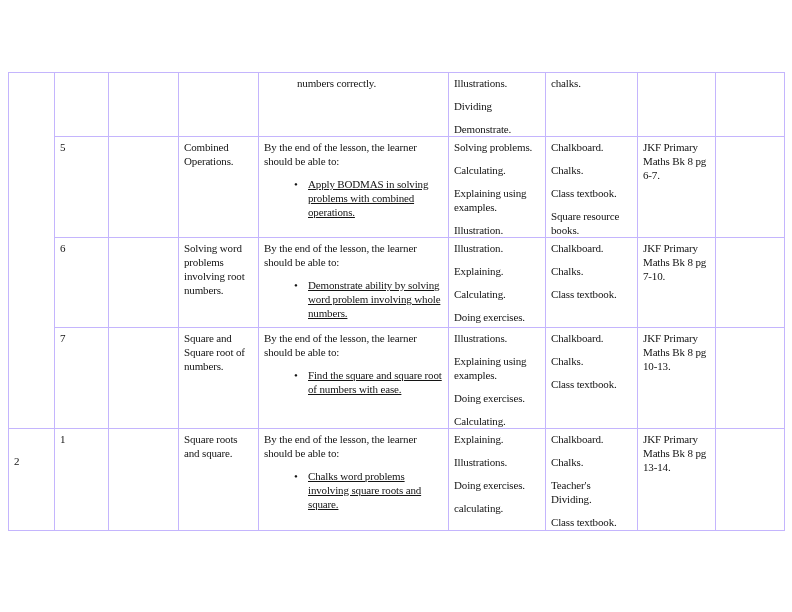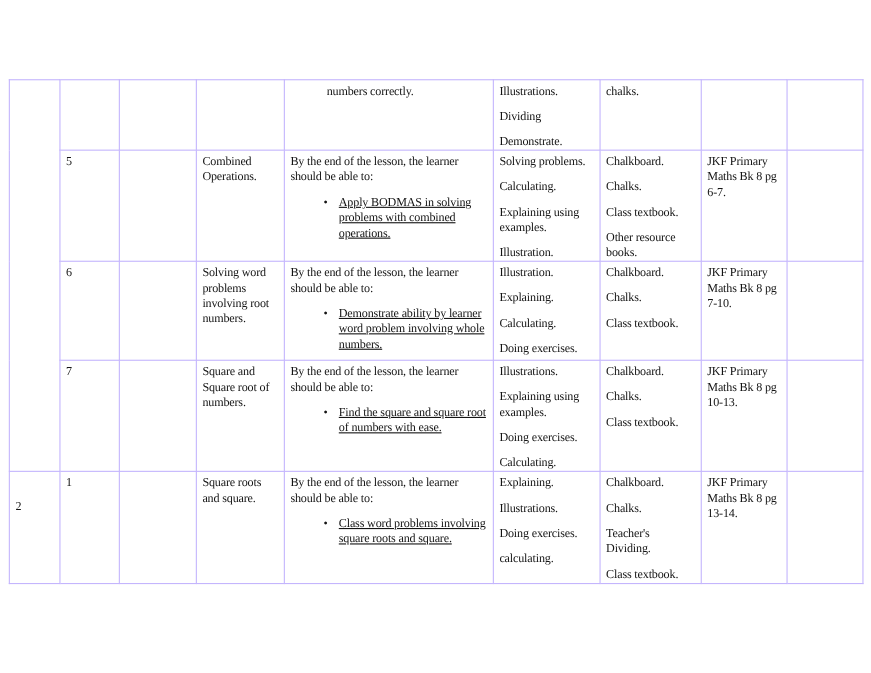--- a/index.html
+++ b/index.html
@@ -122,39 +122,39 @@
       <td>
         <div class="para">Solving problems.</div>
         <div class="para">Calculating.</div>
         <div class="para">Explaining using examples.</div>
         <div class="para">Illustration.</div>
       </td>
       <td>
         <div class="para">Chalkboard.</div>
         <div class="para">Chalks.</div>
         <div class="para">Class textbook.</div>
-        <div class="para">Other resource books.</div>
+        <div class="para">Square resource books.</div>
       </td>
       <td>
             <div class="para">JKF Primary Maths Bk 8 pg 6-7.</div>
           </td>
       <td></td>
     </tr>
 
     <tr class="h3">
       <td>
             <div class="para">6</div>
           </td>
       <td></td>
       <td>
             <div class="para">Solving word problems involving root numbers.</div>
           </td>
       <td>
         <div class="para">By the end of the lesson, the learner should be able to:</div>
-        <div class="bullet-item">Demonstrate ability by learner word problem involving whole numbers.</div>
+        <div class="bullet-item">Demonstrate ability by solving word problem involving whole numbers.</div>
       </td>
       <td>
         <div class="para">Illustration.</div>
         <div class="para">Explaining.</div>
         <div class="para">Calculating.</div>
         <div class="para">Doing exercises.</div>
       </td>
       <td>
         <div class="para">Chalkboard.</div>
         <div class="para">Chalks.</div>
@@ -201,21 +201,21 @@
           </td>
       <td>
             <div class="para">1</div>
           </td>
       <td></td>
       <td>
             <div class="para">Square roots and square.</div>
           </td>
       <td>
         <div class="para">By the end of the lesson, the learner should be able to:</div>
-        <div class="bullet-item">Class word problems involving square roots and square.</div>
+        <div class="bullet-item">Chalks word problems involving square roots and square.</div>
       </td>
       <td>
         <div class="para">Explaining.</div>
         <div class="para">Illustrations.</div>
         <div class="para">Doing exercises.</div>
         <div class="para">calculating.</div>
       </td>
       <td>
         <div class="para">Chalkboard.</div>
         <div class="para">Chalks.</div>

